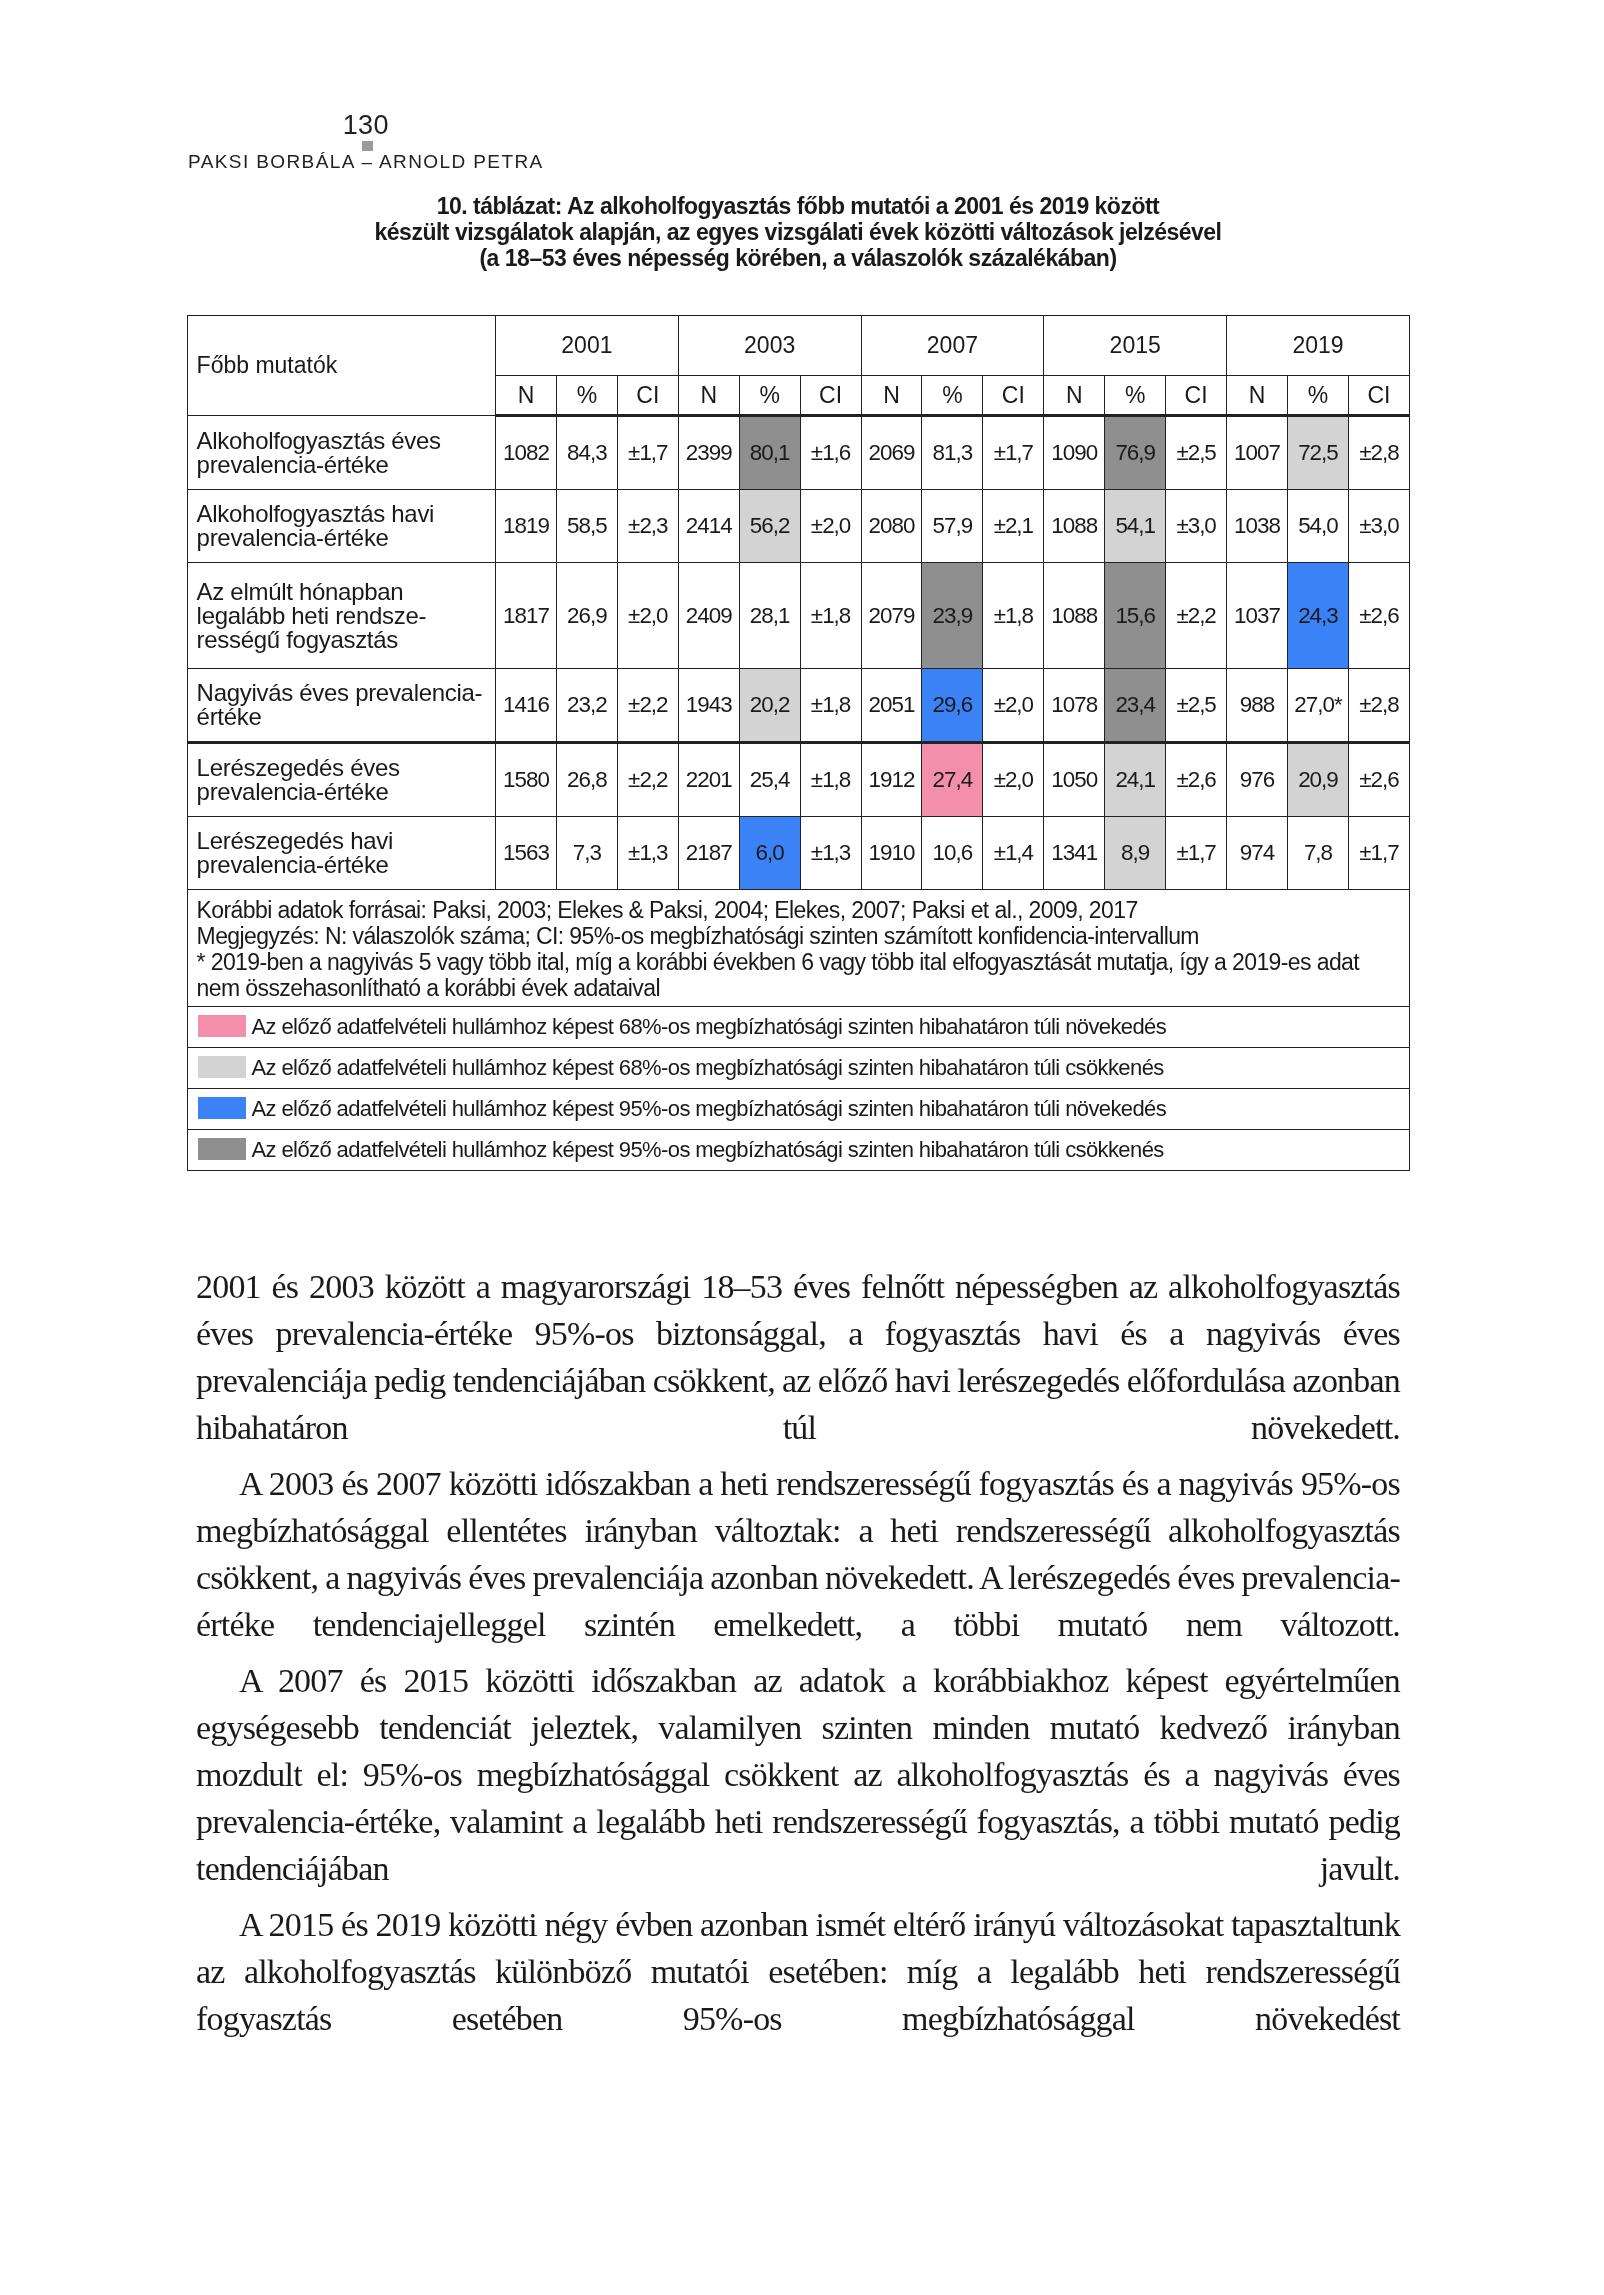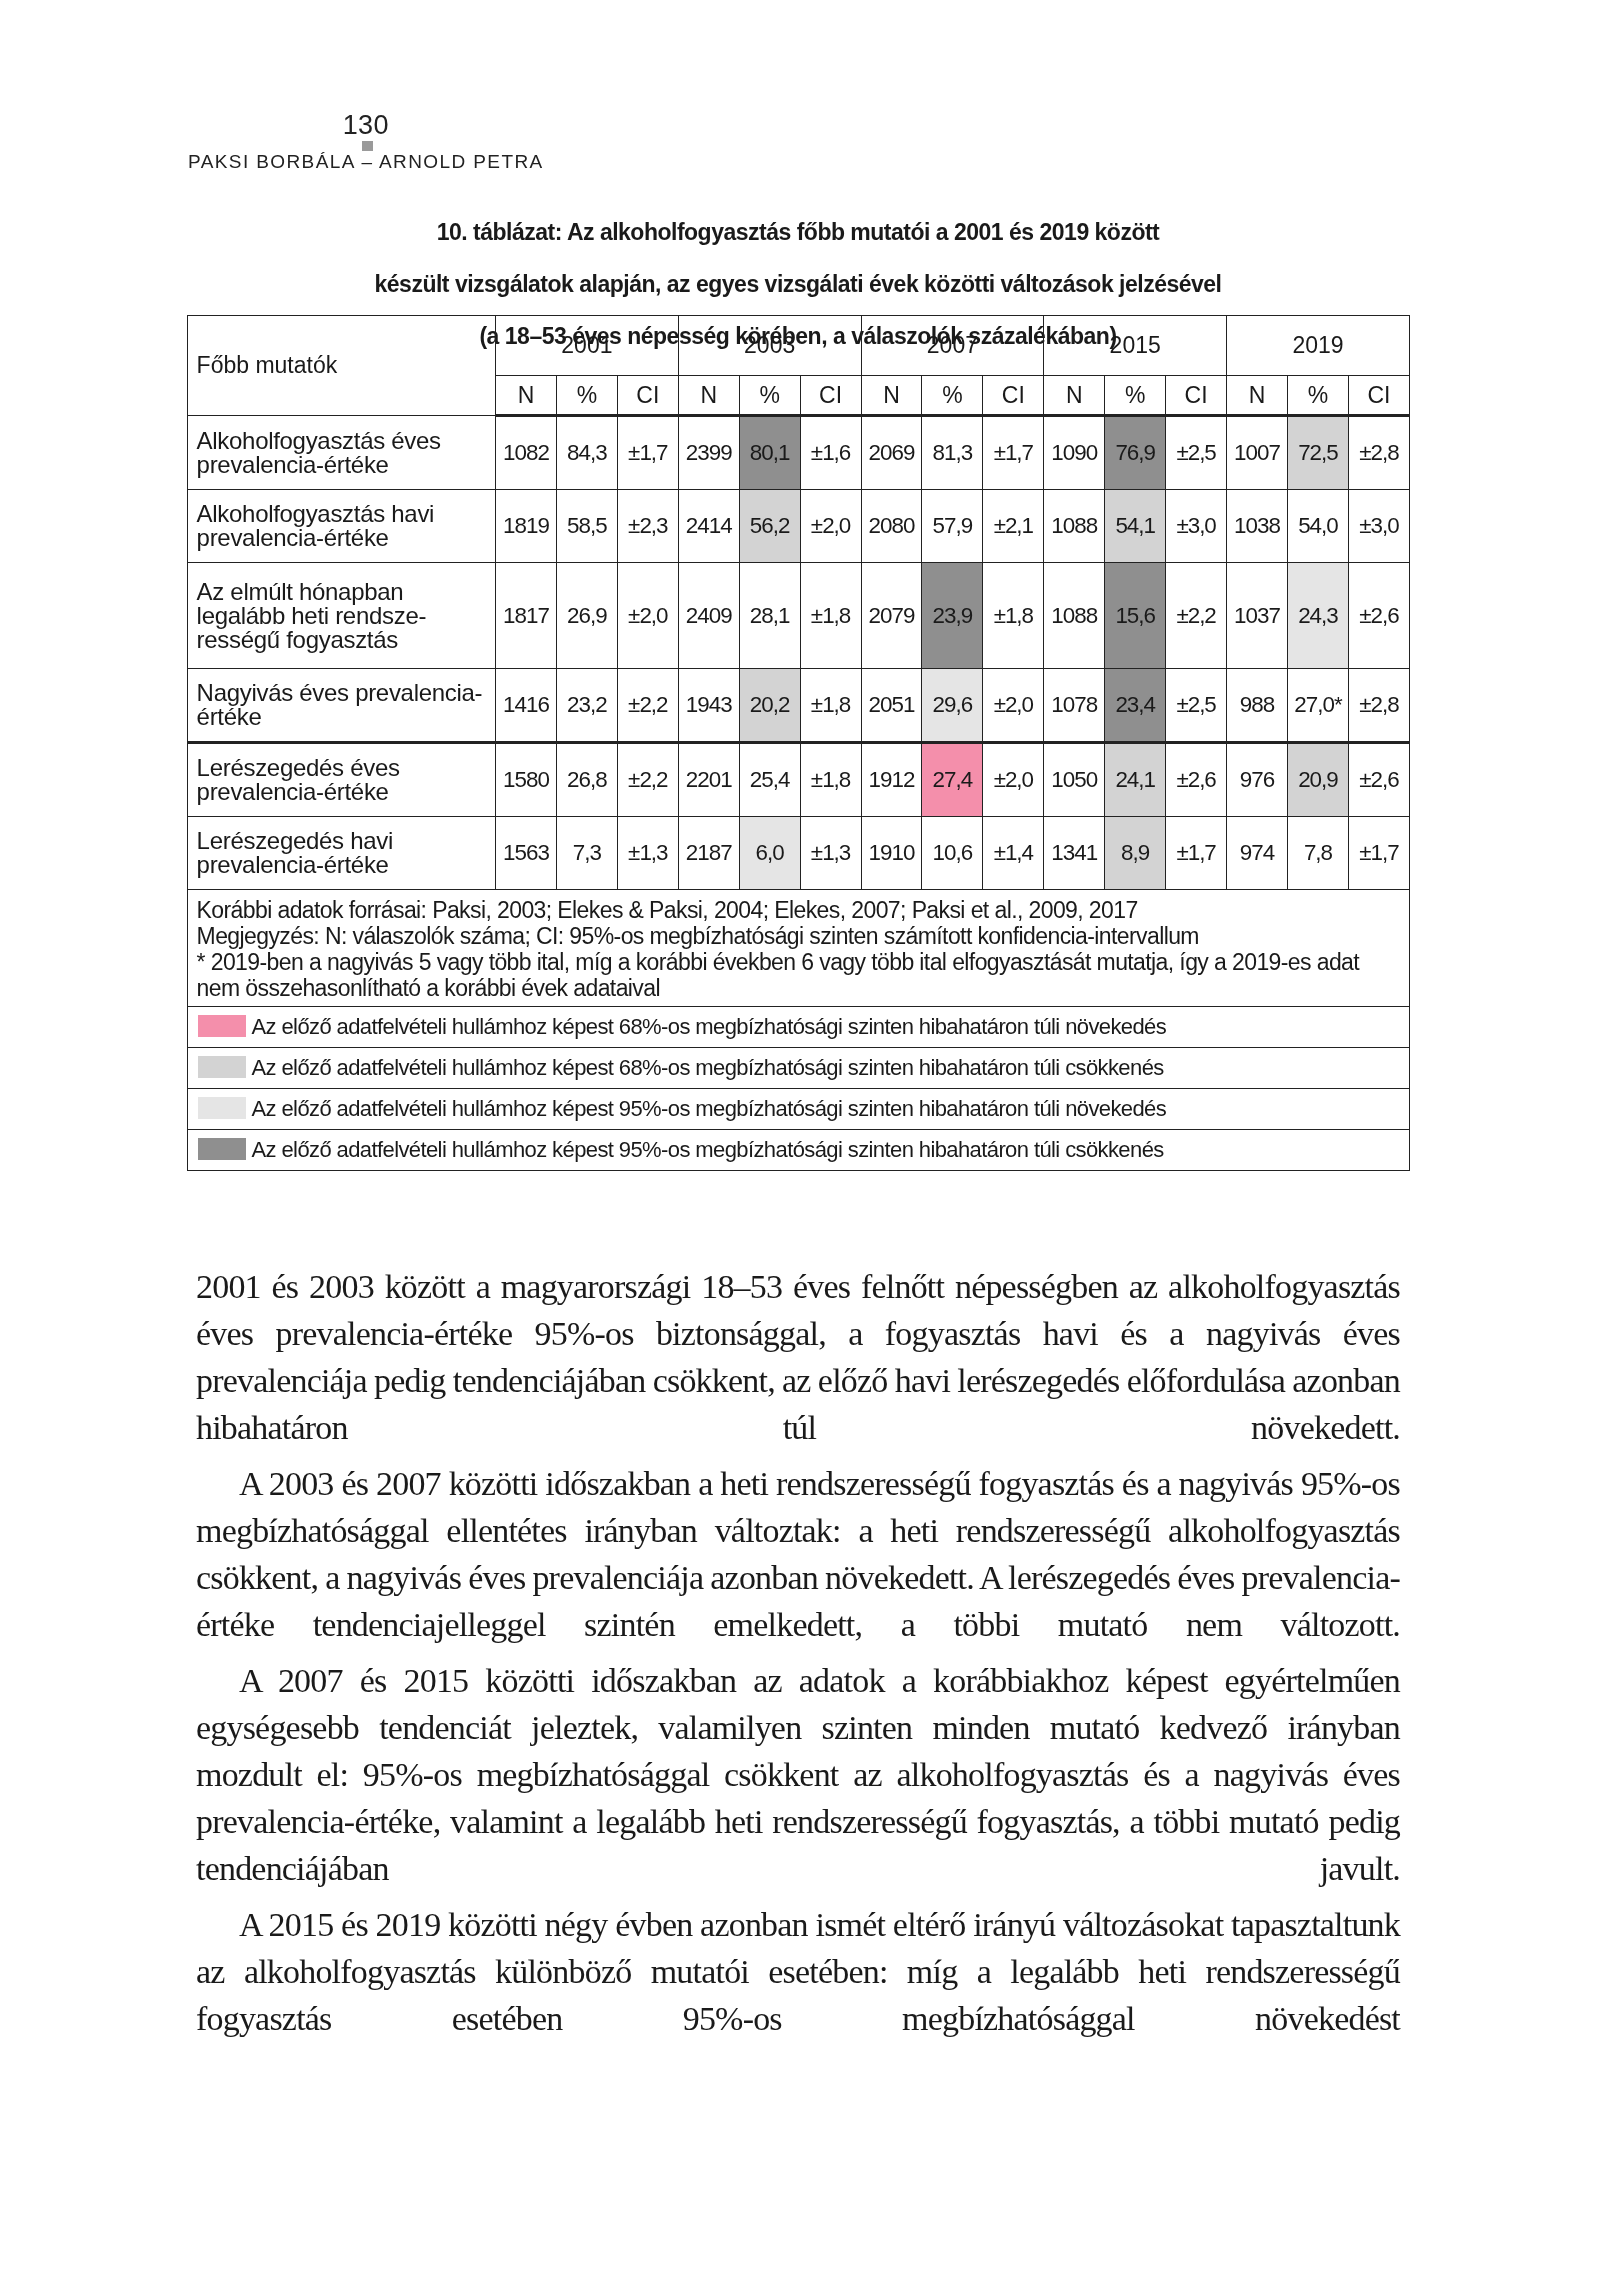--- a/index.html
+++ b/index.html
@@ -12,21 +12,21 @@
   .running-head .pageno { font-size: 27px; }
   .running-head .sq { display: inline-block; width: 10.3px; height: 10.3px; background: #9a9a9a; margin: 0 15.5px 0 19px; }
   .running-head .authors { font-size: 19px; letter-spacing: 1.4px; text-align: right; }
 
   .caption {
     position: absolute; left: 187px; width: 1222px; top: 193px;
     font-family: "Liberation Sans", sans-serif; font-weight: bold;
     font-size: 23px; line-height: 26px; text-align: center; color: #1a1a1a;
     letter-spacing: -0.5px;
   }
-  .caption div { white-space: nowrap; margin-top: 26px; }
+  .caption div { white-space: nowrap; }
 
   table.data {
     position: absolute; left: 187px; top: 315px; width: 1223px;
     border-collapse: collapse; table-layout: fixed;
     font-family: "Liberation Sans", sans-serif; color: #1a1a1a; border-radius: 32px;
   }
   table.data td, table.data th {
     border: 1.7px solid #222; padding: 0; font-weight: normal;
     font-size: 22.4px; text-align: center; vertical-align: middle;
     white-space: nowrap; letter-spacing: -1px; overflow: hidden;
@@ -37,21 +37,21 @@
   table.data tr.head-bottom th { border-bottom: 3.4px solid #222; }
   table.data td.label {
     text-align: left; padding-left: 8.6px; white-space: normal;
     font-size: 24px; line-height: 24px; letter-spacing: -0.3px;
   }
   table.data tr.r2 td { height: 72px; }
   table.data tr.r3 td { height: 105px; }
   table.data tr.thickbottom td { border-bottom: 3.4px solid #222; }
   .c-pink { background: #f48fab; }
   .c-lgray { background: #d3d3d3; }
-  .c-red { background: #e5e5e5; }
+  .c-red { background: #3b82f6; }
   .c-dgray { background: #8f8f8f; }
 
   table.data td.notes {
     text-align: left; padding: 6.9px 8.6px 5.2px 8.6px; white-space: normal;
     font-size: 23px; line-height: 26px; letter-spacing: -0.6px;
   }
   table.data td.legend {
     text-align: left; height: 40px; padding-left: 10.3px; font-size: 22px; letter-spacing: -0.6px;
   }
   .swatch { display: inline-block; width: 48px; height: 22.4px; vertical-align: -3.4px; margin-right: 5.2px; }

